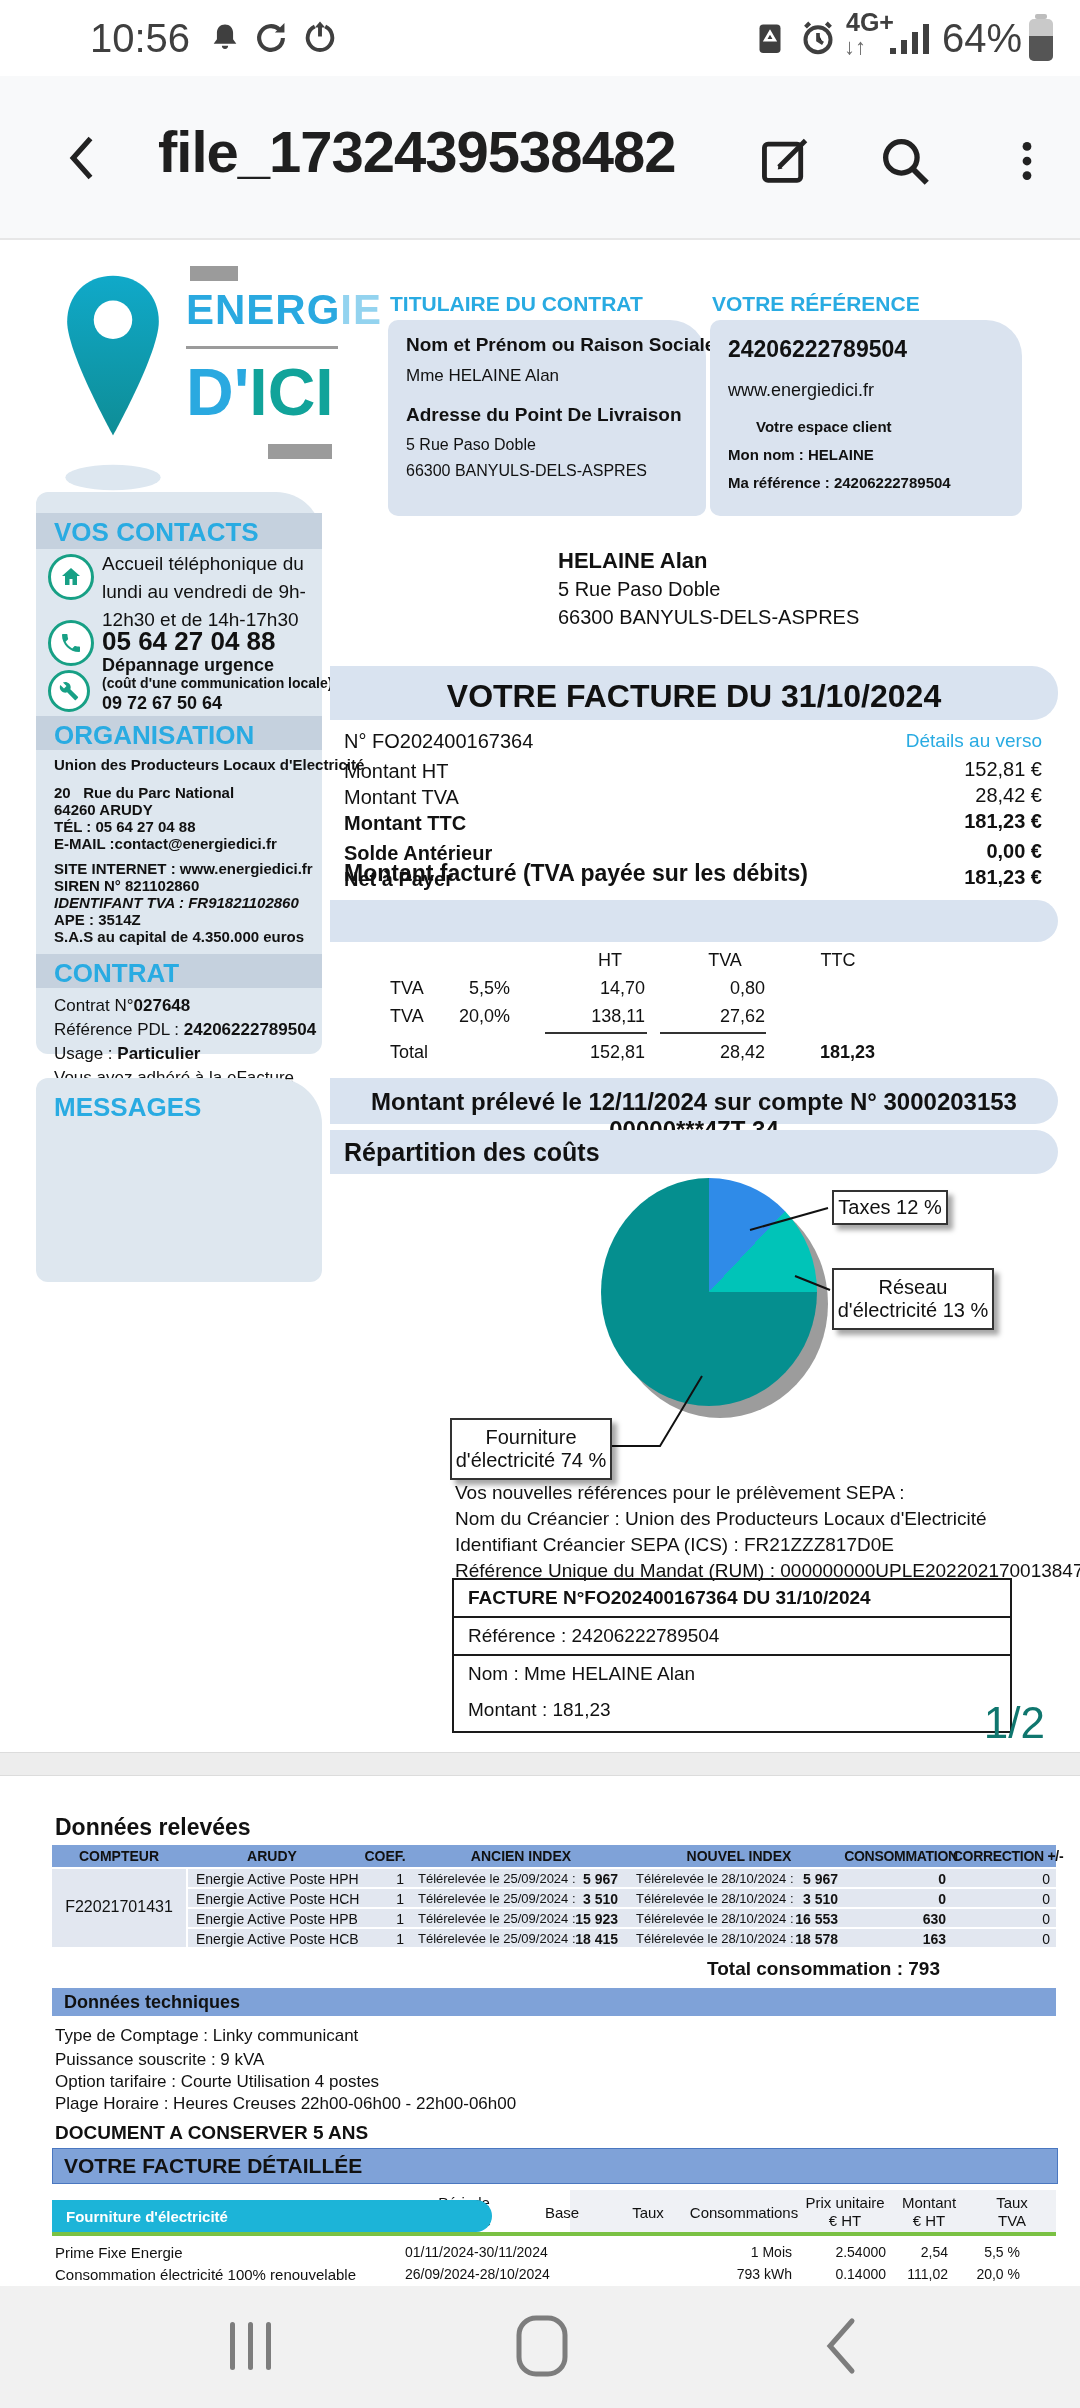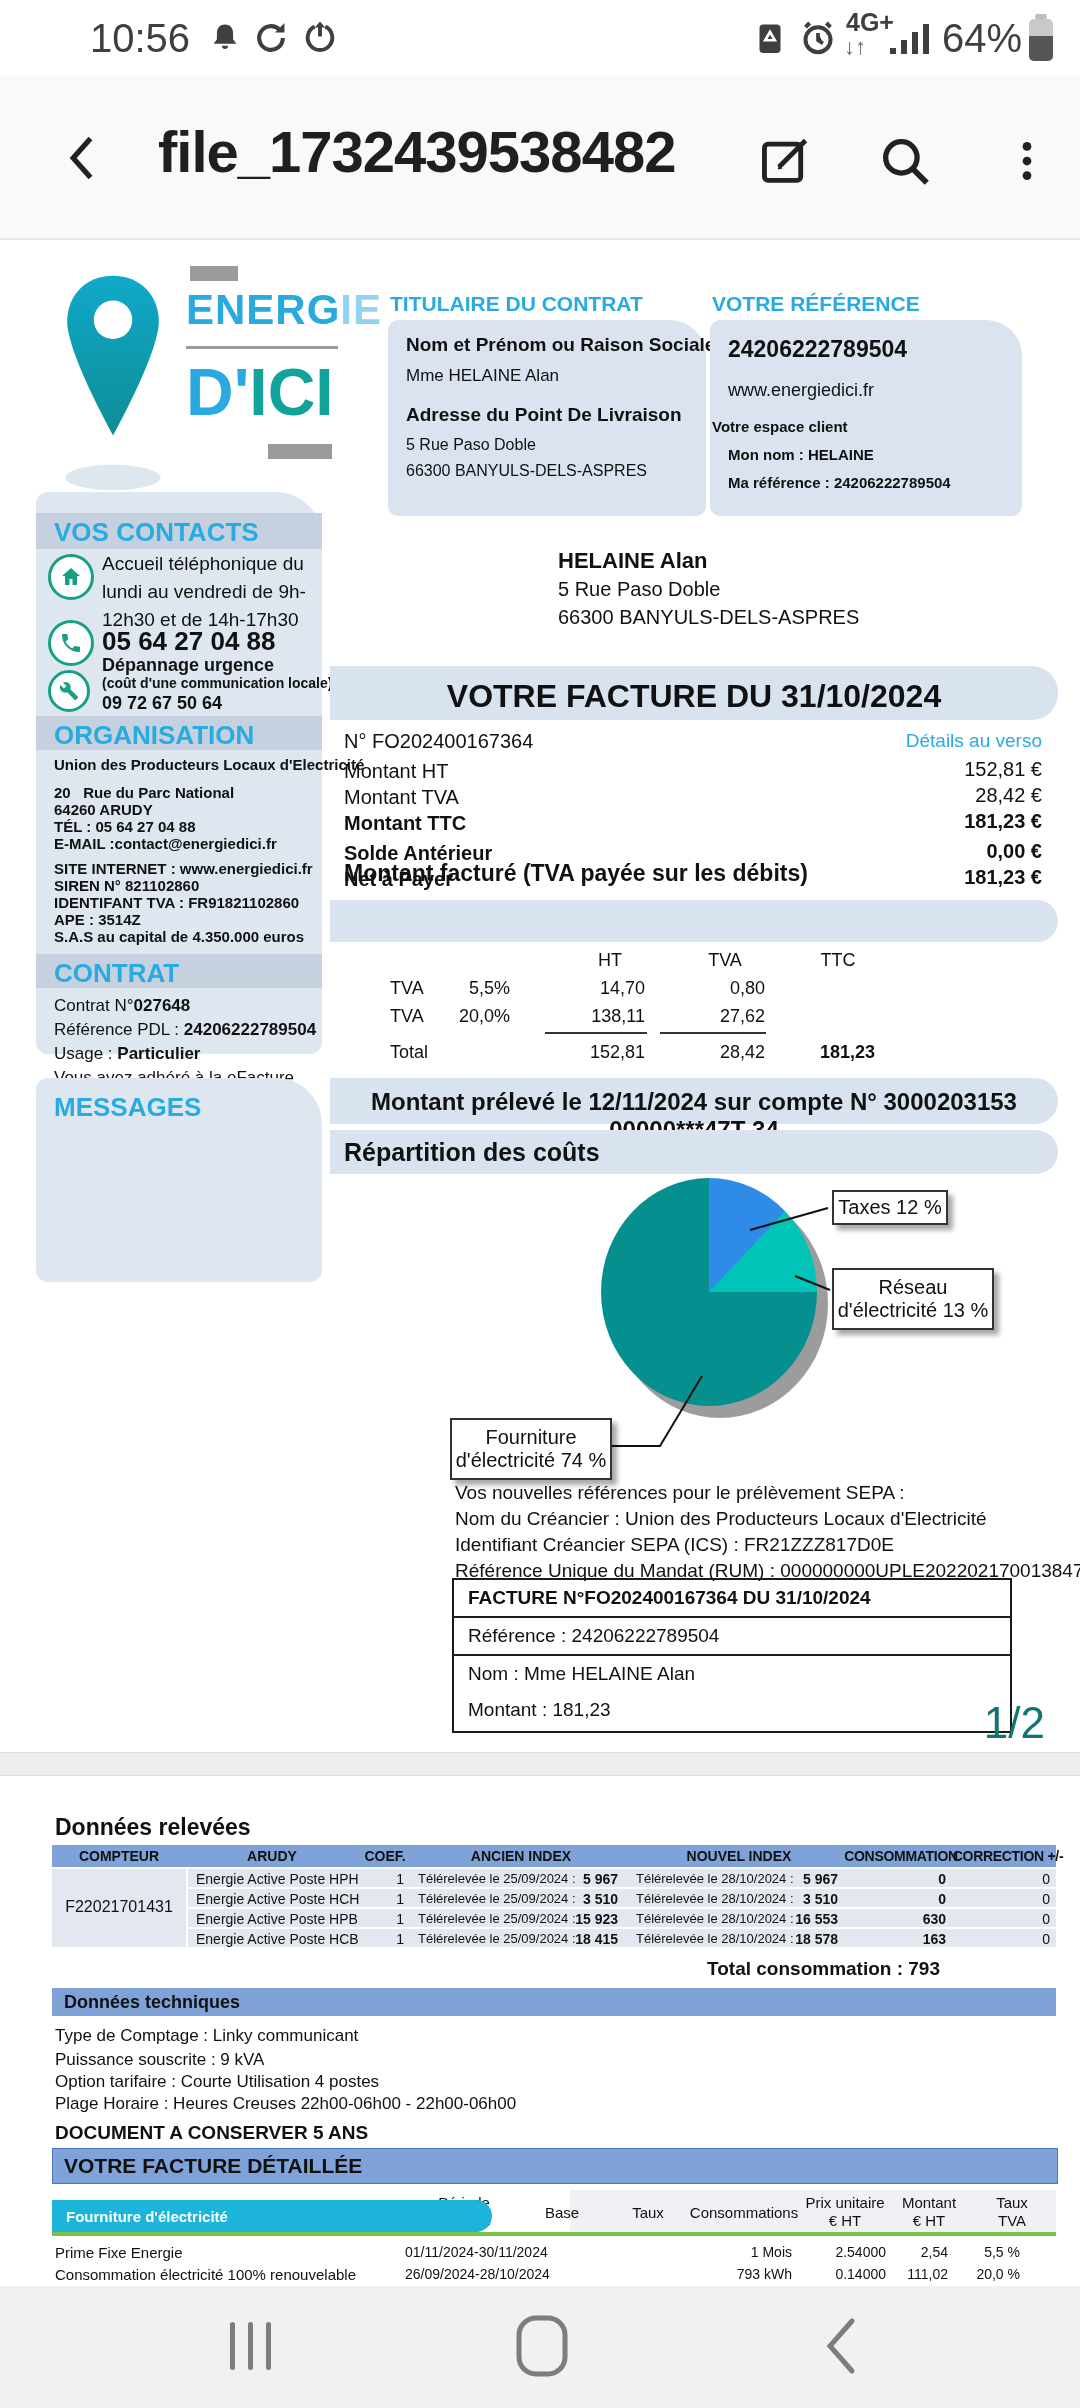--- a/index.html
+++ b/index.html
@@ -123,21 +123,21 @@
   <div class="t b" style="left:406px;top:334px;font-size:19px;">Nom et Prénom ou  Raison Sociale:</div>
   <div class="t" style="left:406px;top:366px;font-size:17px;">Mme HELAINE Alan</div>
   <div class="t b" style="left:406px;top:404px;font-size:19px;">Adresse du Point De Livraison</div>
   <div class="t" style="left:406px;top:436px;font-size:16px;">5 Rue Paso Doble</div>
   <div class="t" style="left:406px;top:462px;font-size:16px;">66300 BANYULS-DELS-ASPRES</div>
 
   <div class="t cyan b" style="left:712px;top:292px;font-size:21px;">VOTRE RÉFÉRENCE</div>
   <div class="t" style="left:710px;top:320px;width:312px;height:196px;background:#dae3ef;border-radius:10px 36px 10px 10px;"></div>
   <div class="t b" style="left:728px;top:336px;font-size:23px;">24206222789504</div>
   <div class="t" style="left:728px;top:380px;font-size:18px;">www.energiedici.fr</div>
-  <div class="t b" style="left:712px;top:418px;font-size:15px;">Votre espace client</div>
+  <div class="t b" style="left:756px;top:418px;font-size:15px;">Votre espace client</div>
   <div class="t b" style="left:728px;top:446px;font-size:15px;">Mon nom : HELAINE</div>
   <div class="t b" style="left:728px;top:474px;font-size:15px;">Ma référence : 24206222789504</div>
 
   <div class="t b" style="left:558px;top:548px;font-size:22px;">HELAINE Alan</div>
   <div class="t" style="left:558px;top:578px;font-size:20px;">5 Rue Paso Doble</div>
   <div class="t" style="left:558px;top:606px;font-size:20px;">66300 BANYULS-DELS-ASPRES</div>
 
   <div class="sidebox" style="left:36px;top:492px;width:286px;height:562px;">
     <div class="sideband" style="top:21px;height:36px;">
       <div class="sidehead">VOS CONTACTS</div>
@@ -166,21 +166,21 @@
     <div class="sideband" style="top:224px;height:34px;">
       <div class="sidehead">ORGANISATION</div>
     </div>
     <div class="t b" style="left:18px;top:264px;font-size:15px;">Union des Producteurs Locaux d'Electricité</div>
     <div class="t b pre" style="left:18px;top:292px;font-size:15px;">20   Rue du Parc National</div>
     <div class="t b" style="left:18px;top:309px;font-size:15px;">64260 ARUDY</div>
     <div class="t b" style="left:18px;top:326px;font-size:15px;">TÉL : 05 64 27 04 88</div>
     <div class="t b" style="left:18px;top:343px;font-size:15px;">E-MAIL :contact@energiedici.fr</div>
     <div class="t b" style="left:18px;top:368px;font-size:15px;">SITE INTERNET : www.energiedici.fr</div>
     <div class="t b" style="left:18px;top:385px;font-size:15px;">SIREN N° 821102860</div>
-    <div class="t b" style="left:18px;top:402px;font-size:15px;">IDENTIFANT TVA : FR91821102860</div>
+    <div class="t b" style="left:18px;top:402px;font-size:15px;font-style:italic;">IDENTIFANT TVA : FR91821102860</div>
     <div class="t b" style="left:18px;top:419px;font-size:15px;">APE : 3514Z</div>
     <div class="t b" style="left:18px;top:436px;font-size:15px;">S.A.S au capital de 4.350.000 euros</div>
 
     <div class="sideband" style="top:462px;height:34px;">
       <div class="sidehead">CONTRAT</div>
     </div>
     <div class="t" style="left:18px;top:504px;font-size:17px;"><span>Contrat N°</span><span class="b">027648</span></div>
     <div class="t" style="left:18px;top:528px;font-size:17px;"><span>Référence PDL : </span><span class="b">24206222789504</span></div>
     <div class="t" style="left:18px;top:552px;font-size:17px;"><span>Usage : </span><span class="b">Particulier</span></div>
     <div class="t" style="left:18px;top:576px;font-size:17px;">Vous avez adhéré à la eFacture</div>

